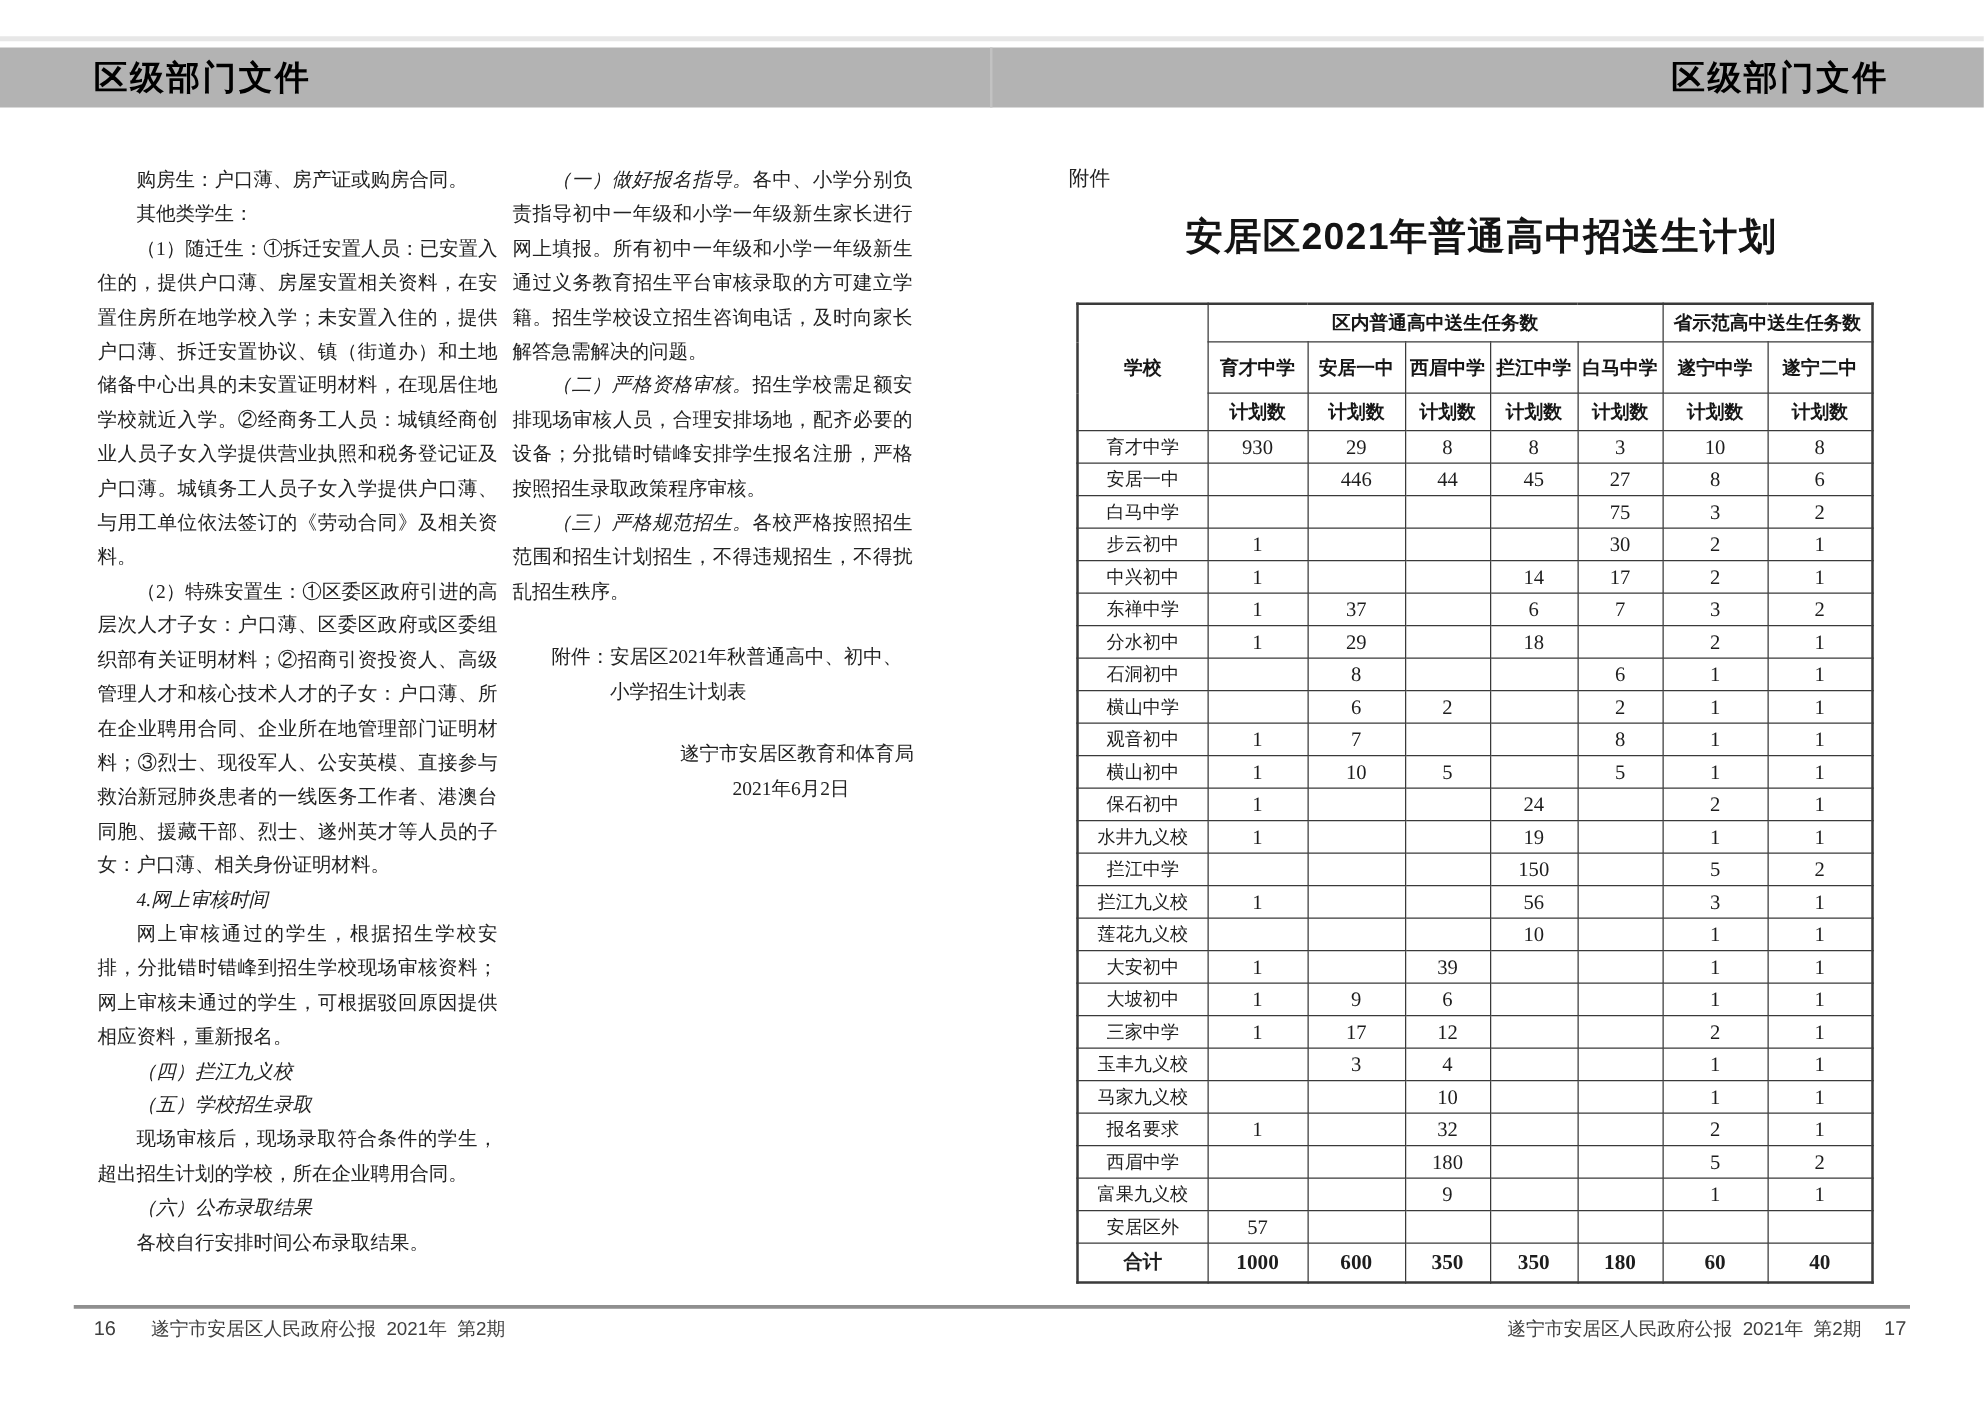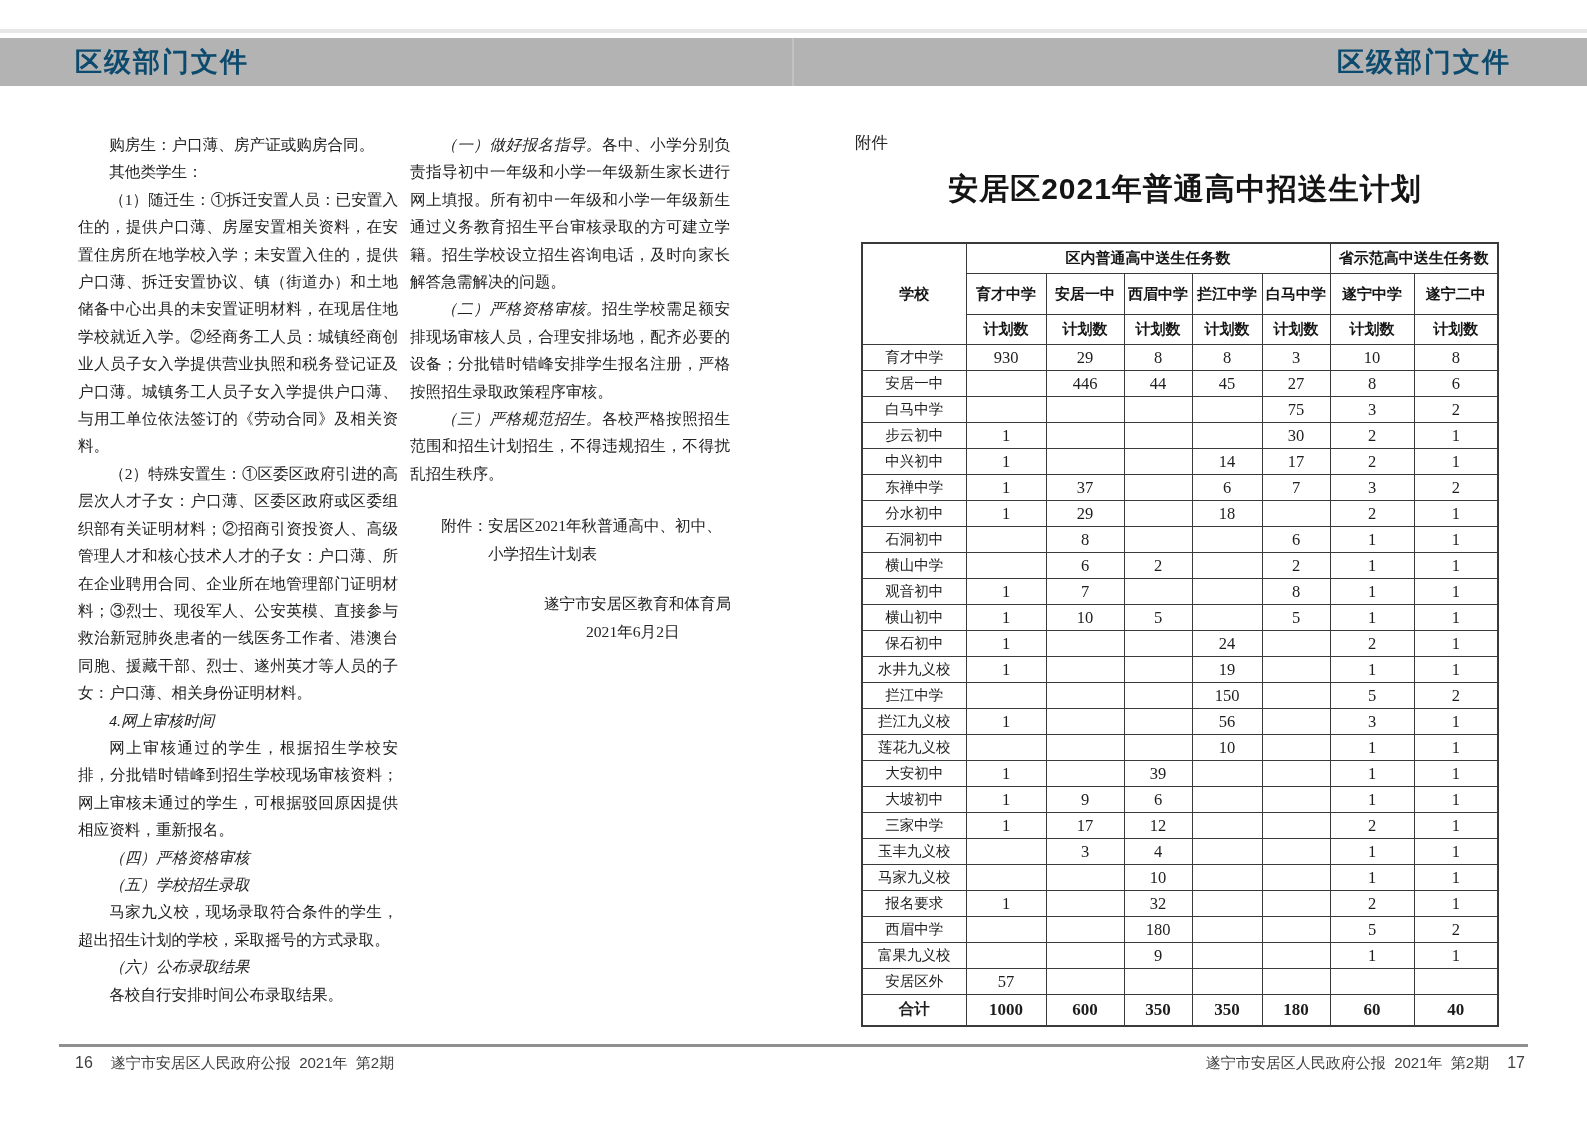--- a/index.html
+++ b/index.html
@@ -6,21 +6,21 @@
   body{
     position:relative;width:1587px;height:1122px;background:#ffffff;overflow:hidden;
     font-family:"Liberation Serif","DejaVu Serif",serif;color:#1d1d1d;
   }
   
   .top-strip{position:absolute;top:29px;left:0;width:100%;height:4px;background:#e7e7e7;}
   .header-bar{position:absolute;top:38px;left:0;width:100%;height:48px;background:#b3b3b3;}
   .header-divider{position:absolute;left:792px;top:0;bottom:0;width:2px;background:#c2c2c2;}
   .header-label{
     position:absolute;top:50%;transform:translateY(-50%);
-    color:#0c4a6e;font-family:"Liberation Sans","DejaVu Sans",sans-serif;
+    color:#000000;font-family:"Liberation Sans","DejaVu Sans",sans-serif;
     font-weight:bold;font-size:27px;letter-spacing:2px;white-space:nowrap;
   }
   .header-label.left{left:75px;}
   .header-label.right{right:76px;}
 
   
   .textcol{
     position:absolute;top:131px;width:320px;
     font-size:15.6px;line-height:27.4px;text-align:justify;color:#222;
   }
@@ -61,44 +61,44 @@
 
   
   .footer-line{position:absolute;top:1044px;left:59px;width:1469px;height:3px;background:#8f8f8f;}
   .footer{
     position:absolute;top:1054px;font-family:"Liberation Sans","DejaVu Sans",sans-serif;
     font-size:15px;color:#3f3f3f;white-space:pre;
   }
   .footer.left{left:75px;}
   .footer.right{right:62px;}
   .footer .pagenum{font-size:16px;}
-  .footer.left .pagenum{margin-right:18px;}
+  .footer.left .pagenum{margin-right:28px;}
   .footer.right .pagenum{margin-left:18px;}
 </style>
 </head>
 <body>
 
 <div class="top-strip"></div>
 
 <div class="header-bar">
   <div class="header-divider"></div>
   <div class="header-label left">区级部门文件</div>
   <div class="header-label right">区级部门文件</div>
 </div>
 
 <div id="col1" class="textcol">
     <p class="para">购房生：户口薄、房产证或购房合同。</p>
     <p class="para">其他类学生：</p>
     <p class="para">（1）随迁生：①拆迁安置人员：已安置入住的，提供户口薄、房屋安置相关资料，在安置住房所在地学校入学；未安置入住的，提供户口薄、拆迁安置协议、镇（街道办）和土地储备中心出具的未安置证明材料，在现居住地学校就近入学。②经商务工人员：城镇经商创业人员子女入学提供营业执照和税务登记证及户口薄。城镇务工人员子女入学提供户口薄、与用工单位依法签订的《劳动合同》及相关资料。</p>
     <p class="para">（2）特殊安置生：①区委区政府引进的高层次人才子女：户口薄、区委区政府或区委组织部有关证明材料；②招商引资投资人、高级管理人才和核心技术人才的子女：户口薄、所在企业聘用合同、企业所在地管理部门证明材料；③烈士、现役军人、公安英模、直接参与救治新冠肺炎患者的一线医务工作者、港澳台同胞、援藏干部、烈士、遂州英才等人员的子女：户口薄、相关身份证明材料。</p>
     <p class="kai">4.网上审核时间</p>
     <p class="para">网上审核通过的学生，根据招生学校安排，分批错时错峰到招生学校现场审核资料；网上审核未通过的学生，可根据驳回原因提供相应资料，重新报名。</p>
-    <p class="kai">（四）严格资格审核</p>
+    <p class="kai">（四）拦江九义校</p>
     <p class="kai">（五）学校招生录取</p>
-    <p class="para">马家九义校，现场录取符合条件的学生，超出招生计划的学校，采取摇号的方式录取。</p>
+    <p class="para">现场审核后，现场录取符合条件的学生，超出招生计划的学校，所在企业聘用合同。</p>
     <p class="kai">（六）公布录取结果</p>
     <p class="para">各校自行安排时间公布录取结果。</p>
   </div>
 <div id="col2" class="textcol">
     <p class="para"><span class="kai">（一）做好报名指导。</span>各中、小学分别负责指导初中一年级和小学一年级新生家长进行网上填报。所有初中一年级和小学一年级新生通过义务教育招生平台审核录取的方可建立学籍。招生学校设立招生咨询电话，及时向家长解答急需解决的问题。</p>
     <p class="para"><span class="kai">（二）严格资格审核。</span>招生学校需足额安排现场审核人员，合理安排场地，配齐必要的设备；分批错时错峰安排学生报名注册，严格按照招生录取政策程序审核。</p>
     <p class="para"><span class="kai">（三）严格规范招生。</span>各校严格按照招生范围和招生计划招生，不得违规招生，不得扰乱招生秩序。</p>
     <p class="attach1">附件：安居区2021年秋普通高中、初中、</p>
     <p class="attach2">小学招生计划表</p>
     <p class="sign1">遂宁市安居区教育和体育局</p>

